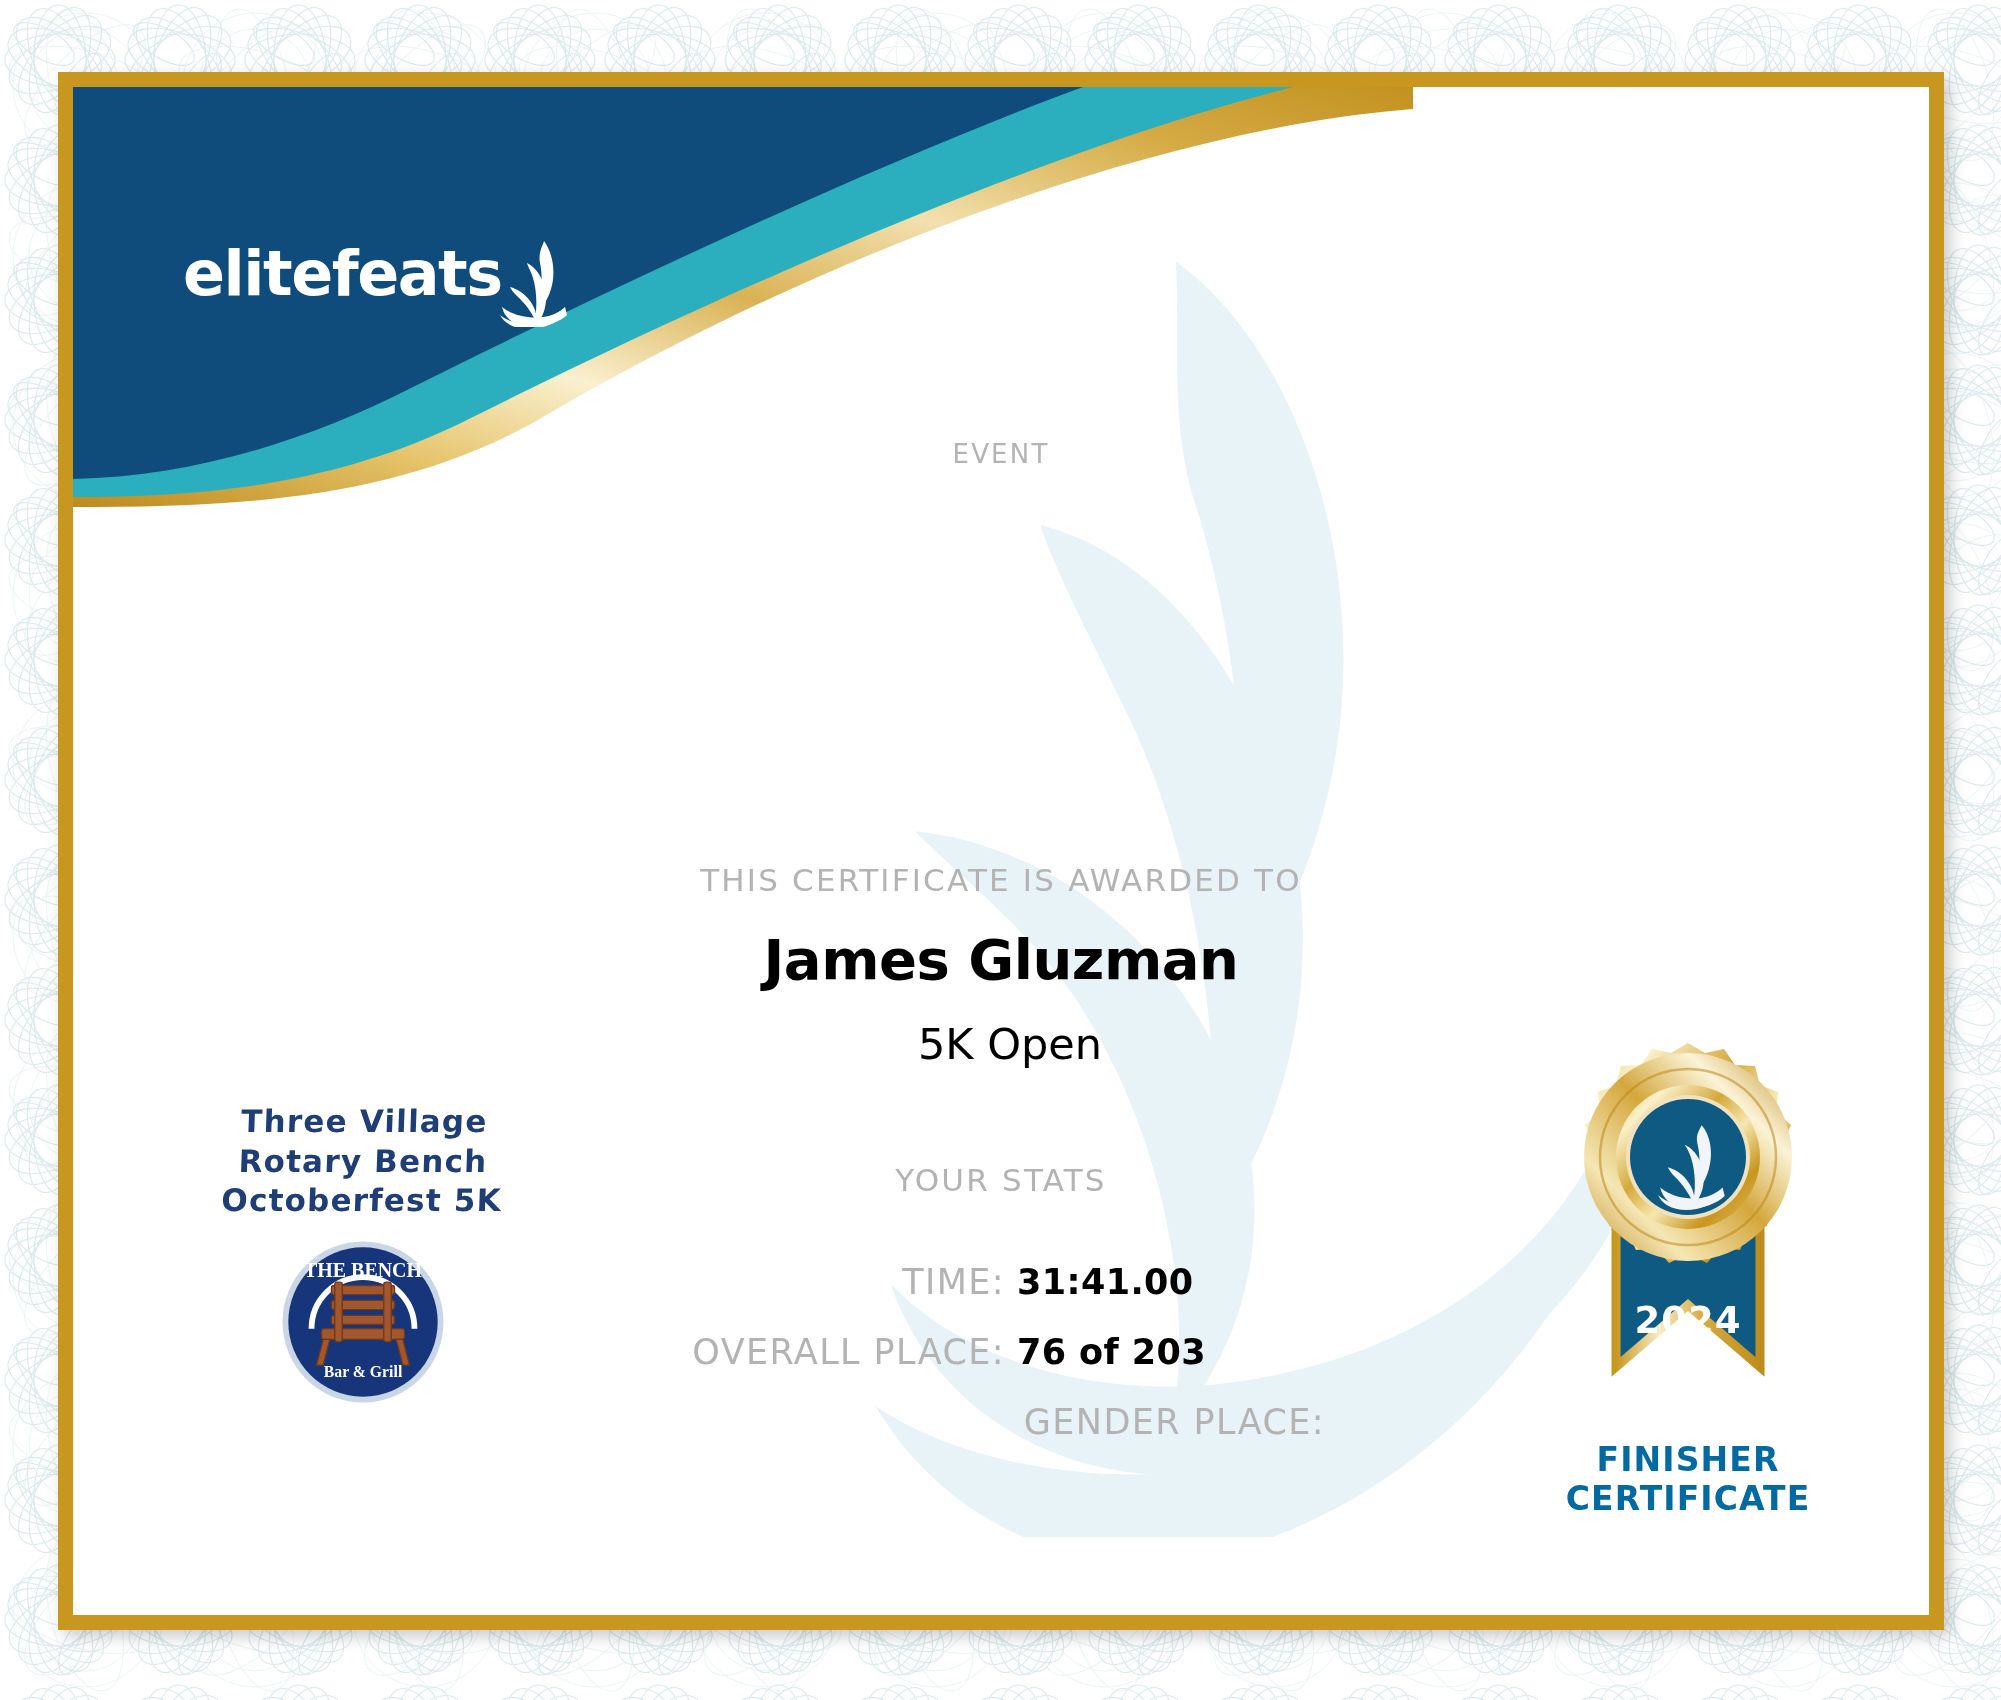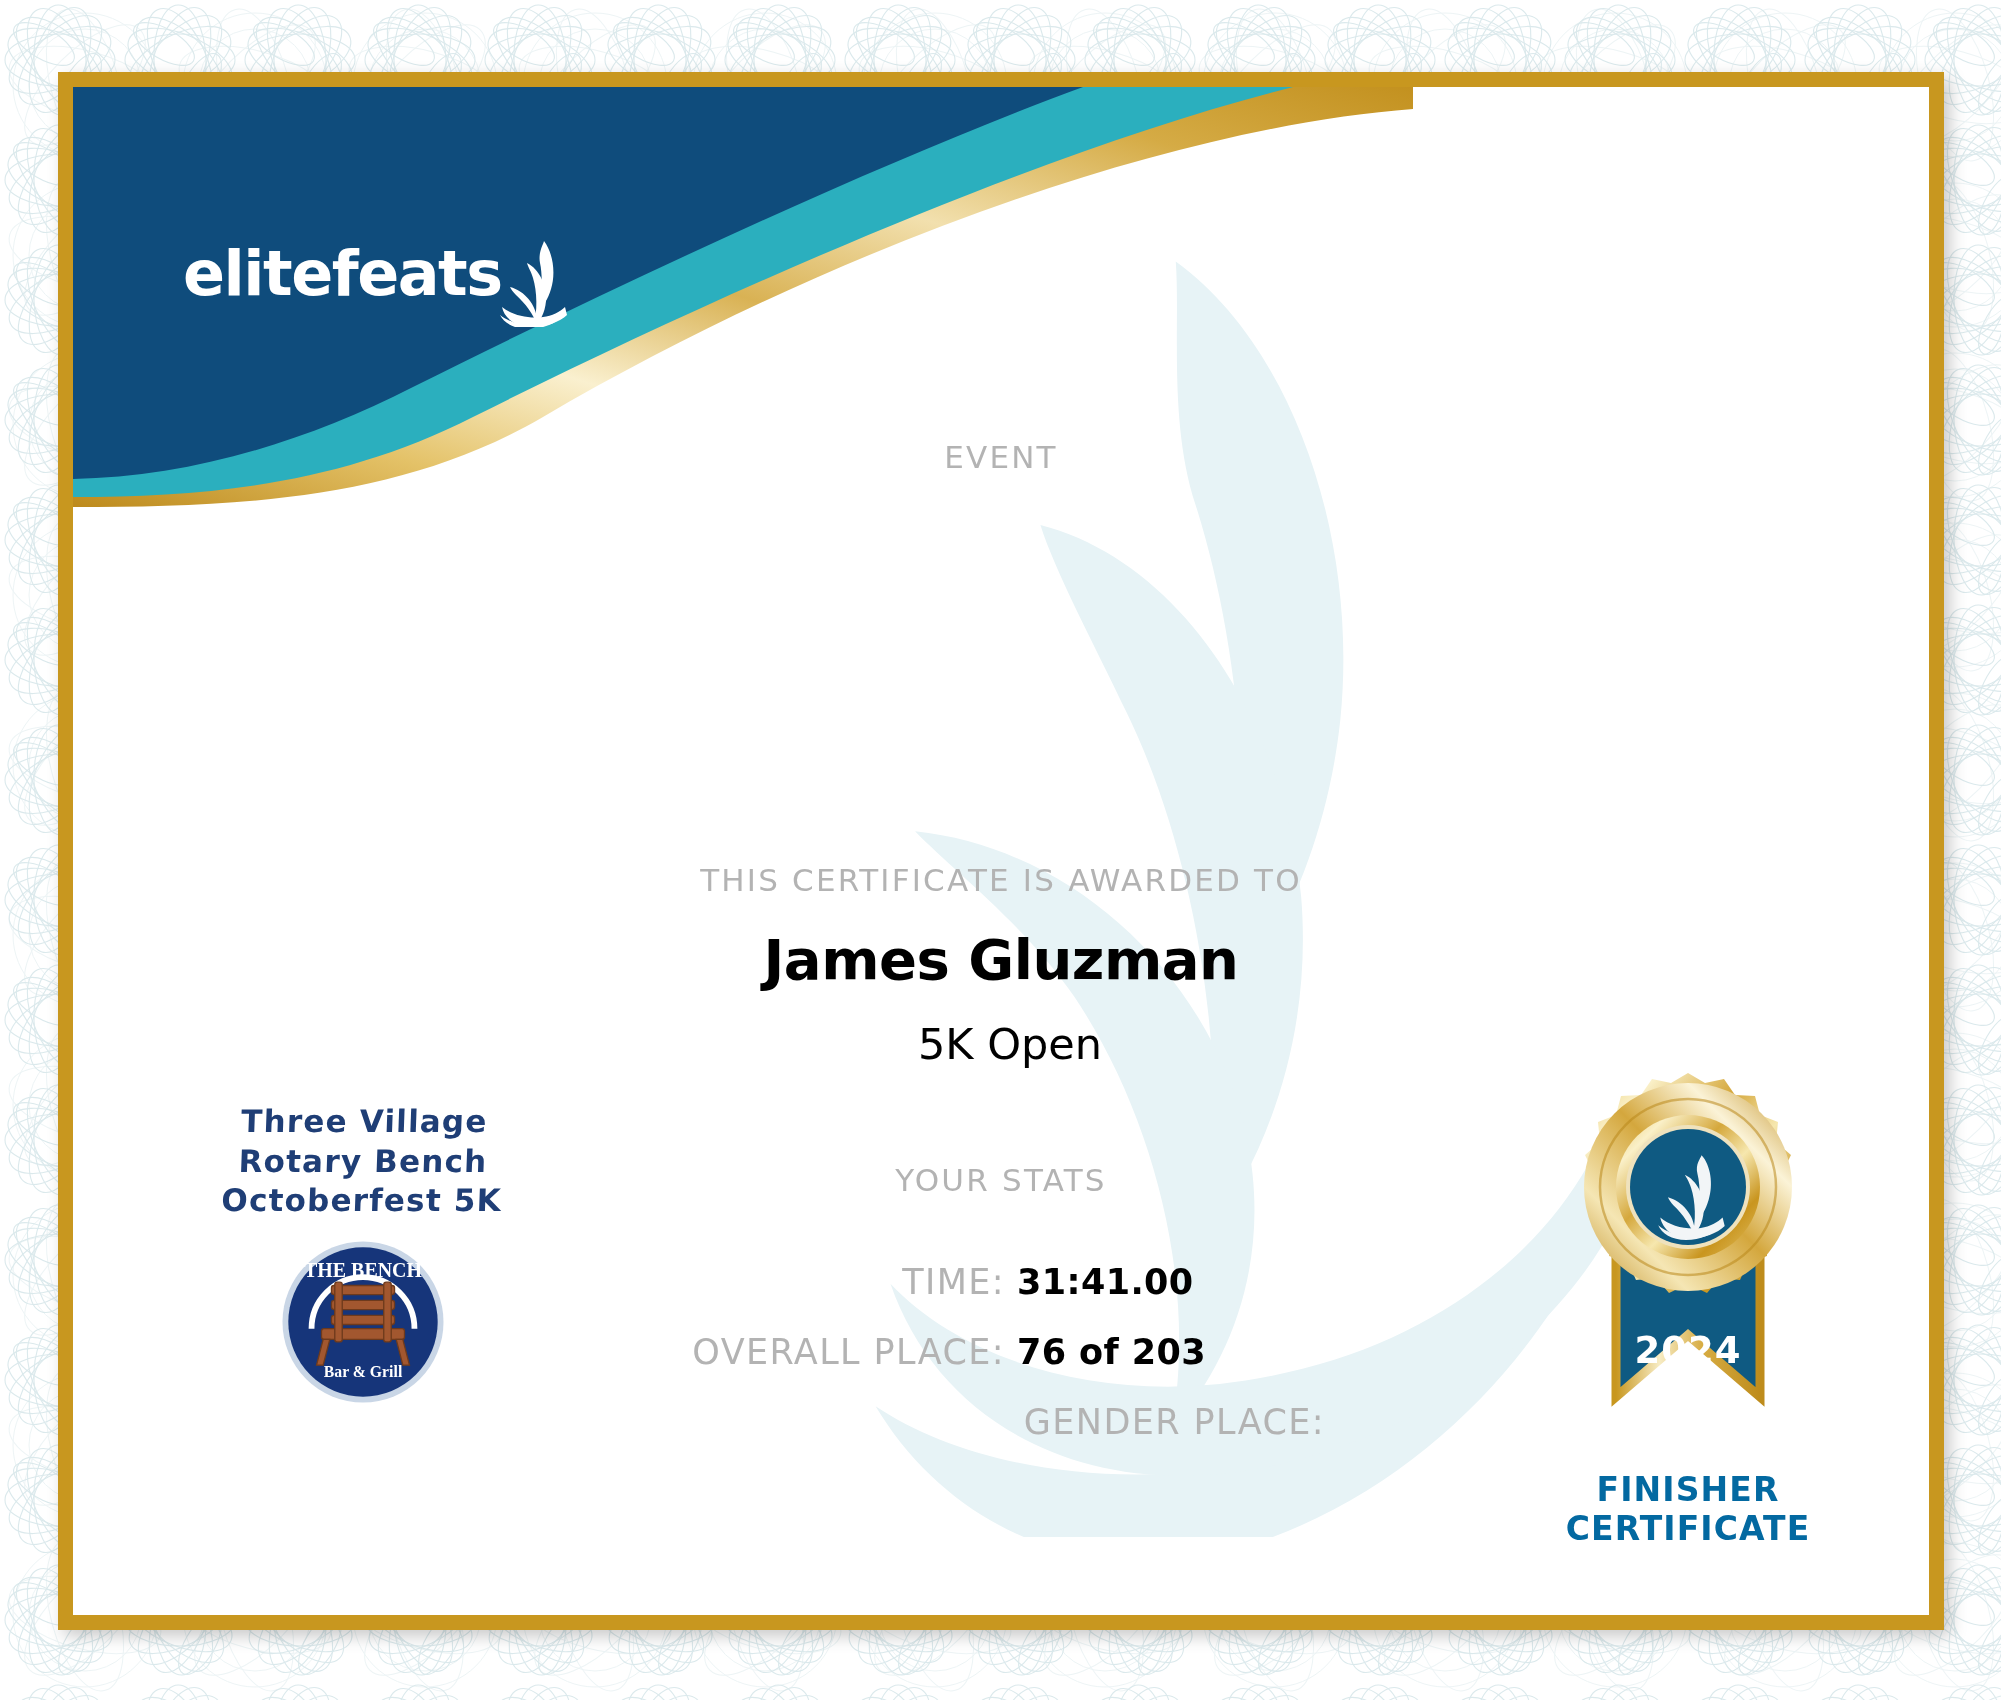--- a/index.html
+++ b/index.html
@@ -95,21 +95,21 @@
     text-align: center;
   }
 
   .label-grey {
     color: #b3b3b3;
     font-family: "DejaVu Sans", sans-serif;
     font-weight: 400;
     letter-spacing: 2.2px;
   }
 
-  #event-label { top: 352px; font-size: 31px; }
+  #event-label { top: 352px; font-size: 26px; }
 
   #event-title {
     top: 400px;
     font-family: "DejaVu Sans", sans-serif;
     font-weight: 700;
     font-size: 59px;
     color: #000000;
     letter-spacing: -0.5px;
     white-space: nowrap;
   }
@@ -191,21 +191,21 @@
   #bench-logo {
     margin: 18px auto 0 auto;
     width: 166px;
     height: 166px;
   }
 
   
   #medal-block {
     position: absolute;
     left: 1450px;
-    top: 980px;
+    top: 950px;
     width: 330px;
     text-align: center;
   }
   #medal-svg { width: 300px; height: 400px; }
   #finisher-text {
     margin-top: 0;
     color: #0369a1;
     font-family: "DejaVu Sans", sans-serif;
     font-weight: 700;
     font-size: 33px;

